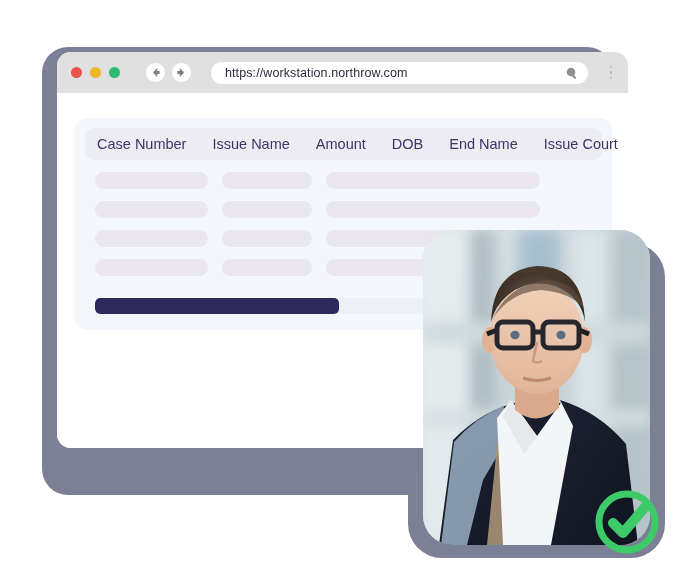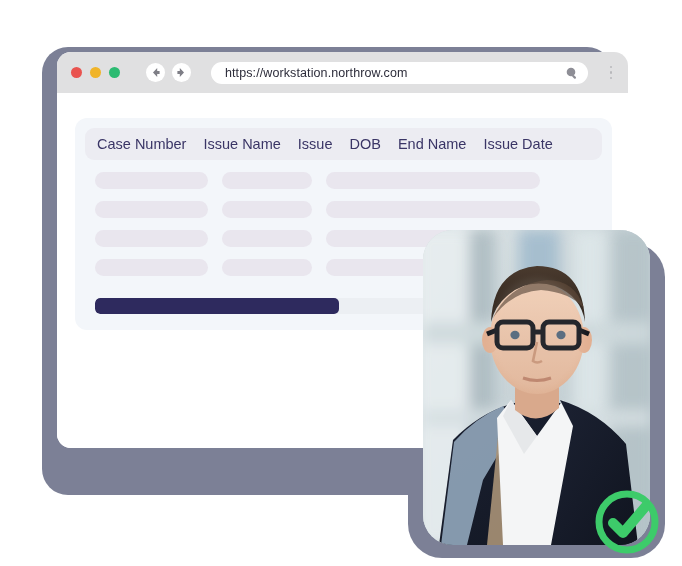--- a/index.html
+++ b/index.html
@@ -149,21 +149,21 @@
     padding: 10px 10px 16px 10px;
     box-sizing: border-box;
   }
   .thead {
     background: #ececf2;
     border-radius: 9px;
     display: flex;
     align-items: center;
     padding: 8px 12px;
     box-sizing: border-box;
-    gap: 17px;
+    gap: 26px;
   }
   .th {
     font-size: 14.5px;
     color: #3a3566;
     white-space: nowrap;
   }
 
   .srow {
     display: flex;
     gap: 14px;
@@ -261,24 +261,24 @@
       </div>
     </div>
 
     <div class="page">
 
       <div class="table-card">
 
         <div class="thead">
           <span class="th">Case Number</span>
           <span class="th">Issue Name</span>
-          <span class="th">Issue</span>
+          <span class="th">Amount</span>
           <span class="th">DOB</span>
           <span class="th">End Name</span>
-          <span class="th">Issue Date</span>
+          <span class="th">Issue Court</span>
         </div>
 
         <div class="srow">
           <span class="sbar w1"></span>
           <span class="sbar w2"></span>
           <span class="sbar w3"></span>
         </div>
         <div class="srow">
           <span class="sbar w1"></span>
           <span class="sbar w2"></span>

